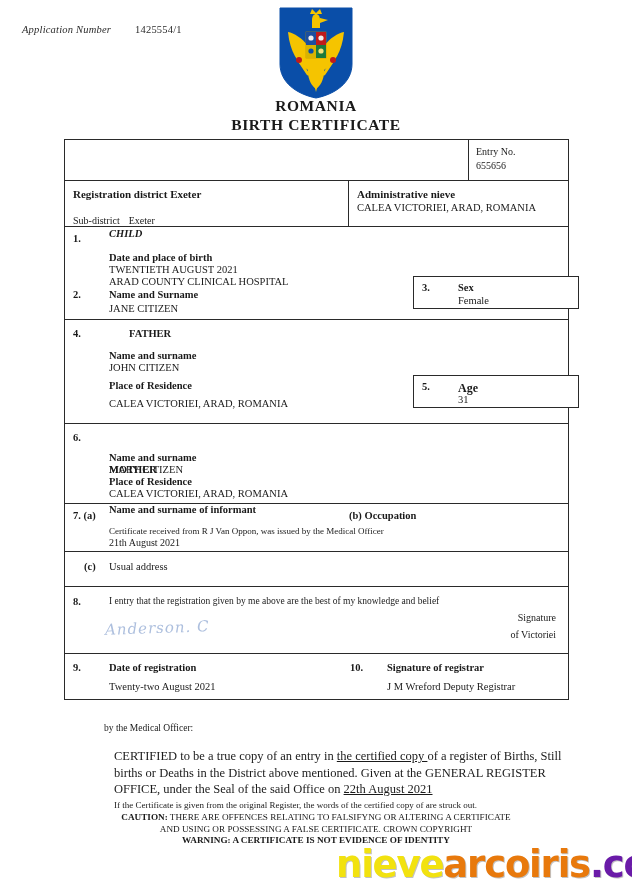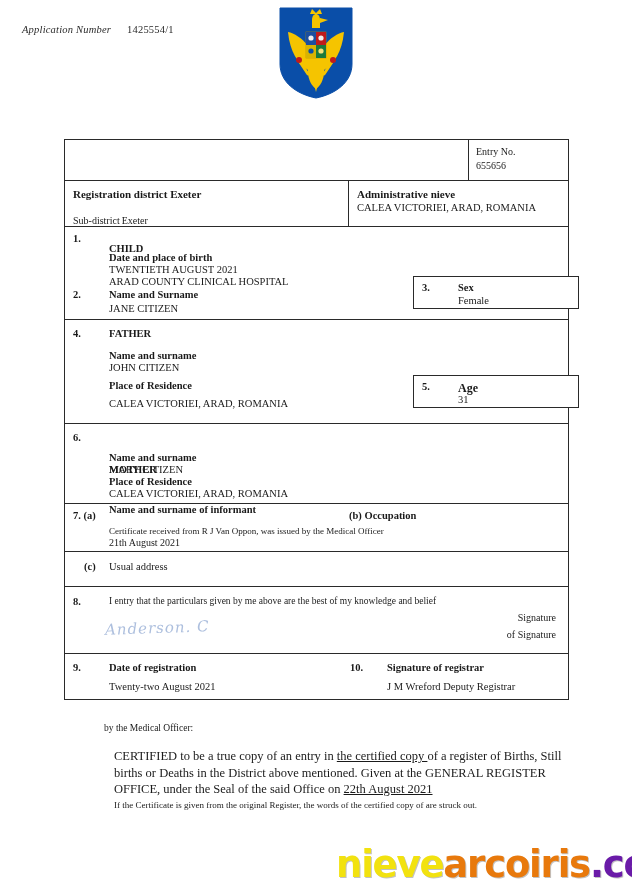--- a/index.html
+++ b/index.html
@@ -28,21 +28,21 @@
     left: 22px;
     top: 24px;
     font-style: italic;
     font-size: 10.5px;
     letter-spacing: 0.2px;
     color: #2b2b2b;
     white-space: nowrap;
   }
   .app-number .value {
     font-style: normal;
-    margin-left: 16px;
+    margin-left: 24px;
     font-size: 10.5px;
   }
 
   .crest {
     position: absolute;
     left: 278px;
     top: 6px;
     width: 76px;
     height: 94px;
   }
@@ -105,21 +105,21 @@
   .district-left {
     position: absolute;
     left: 0; top: 0;
     width: 283px;
     height: 46px;
     padding: 6px 0 0 8px;
     box-sizing: border-box;
   }
   .district-left .t1 { font-weight: bold; font-size: 11px; line-height: 14px; }
   .district-left .t2 { font-size: 10px; line-height: 13px; margin-top: 13px; }
-  .district-left .t2 .v { margin-left: 2px; }
+  .district-left .t2 .v { margin-left: 9px; }
   .district-right {
     position: absolute;
     left: 283px; top: 0;
     width: 222px;
     height: 46px;
     border-left: 1.1px solid #2a2a2a;
     box-sizing: border-box;
     padding: 6px 0 0 8px;
   }
   .district-right .t1 { font-weight: bold; font-size: 11px; line-height: 14px; }
@@ -288,20 +288,24 @@
 
       <path d="M33 66 L38 86 L43 66 Z" fill="#f5c400"></path>
 
       <path d="M22 56 L30 68" stroke="#f5c400" stroke-width="3" stroke-linecap="round"></path>
       <path d="M54 56 L46 68" stroke="#f5c400" stroke-width="3" stroke-linecap="round"></path>
       <circle cx="21" cy="54" r="3" fill="#c01b1b"></circle>
       <circle cx="55" cy="54" r="3" fill="#c01b1b"></circle>
     </svg>
   </div>
 
+  <div class="title-block">
+    <div class="line1">ROMANIA</div>
+    <div class="line2">BIRTH CERTIFICATE</div>
+  </div>
 
   <div class="cert-table">
 
     <div class="row row-entry">
       <div class="entry-box">
         <span class="k">Entry No.</span>
         <span class="v">655656</span>
       </div>
     </div>
 
@@ -311,40 +315,40 @@
         <div class="t2"><span>Sub-district</span><span class="v">Exeter</span></div>
       </div>
       <div class="district-right">
         <div class="t1">Administrative nieve</div>
         <div class="t2">CALEA VICTORIEI, ARAD, ROMANIA</div>
       </div>
     </div>
 
     <div class="row row-child">
       <span class="num-col" style="top:6px;">1.</span>
-      <span class="txt-col bold" style="top:16px;">CHILD</span>
+      <span class="txt-col bold" style="top:1px;font-style:italic;">CHILD</span>
 
       <span class="txt-col bold" style="top:25px;">Date and place of birth</span>
       <span class="txt-col" style="top:37px;">TWENTIETH AUGUST 2021</span>
       <span class="txt-col" style="top:49px;">ARAD COUNTY CLINICAL HOSPITAL</span>
 
       <span class="num-col" style="top:62px;">2.</span>
       <span class="txt-col bold" style="top:62px;">Name and Surname</span>
       <span class="txt-col" style="top:76px;">JANE CITIZEN</span>
 
       <div class="sex-box">
         <span class="n">3.</span>
         <span class="k">Sex</span>
         <span class="v">Female</span>
       </div>
     </div>
 
     <div class="row row-father">
       <span class="num-col" style="top:8px;">4.</span>
-      <span class="txt-col bold" style="top:8px;">FATHER</span>
+      <span class="txt-col bold" style="top:8px;margin-left:20px;">FATHER</span>
 
       <span class="txt-col bold" style="top:30px;">Name and surname</span>
       <span class="txt-col" style="top:42px;">JOHN CITIZEN</span>
 
       <span class="txt-col bold" style="top:60px;">Place of Residence</span>
       <span class="txt-col" style="top:78px;">CALEA VICTORIEI, ARAD, ROMANIA</span>
 
       <div class="age-box">
         <span class="n">5.</span>
         <span class="k">Age</span>
@@ -370,24 +374,24 @@
       <span style="position:absolute; left:44px; top:33px; font-size:10px;">21th August 2021</span>
     </div>
 
     <div class="row row-usual">
       <span class="num-col" style="top:9px; left:19px;">(c)</span>
       <span class="txt-col" style="top:9px;">Usual address</span>
     </div>
 
     <div class="row row-declare">
       <span class="num-col" style="top:9px;">8.</span>
-      <span style="position:absolute; left:44px; top:9px; font-size:9.5px;">I entry that the particulars given by me above are the best of my knowledge and belief</span>
+      <span style="position:absolute; left:44px; top:9px; font-size:9.5px;">I entry that the registration given by me above are the best of my knowledge and belief</span>
       <span class="signature-script">Anderson. C</span>
       <span class="sig-label" style="top:25px;">Signature</span>
-      <span class="sig-label" style="top:42px;">of Signature</span>
+      <span class="sig-label" style="top:42px;">of Victoriei</span>
     </div>
 
     <div class="row row-reg last">
       <span class="num-col" style="top:8px;">9.</span>
       <span class="txt-col bold" style="top:8px;">Date of registration</span>
       <span class="txt-col" style="top:27px;">Twenty-two August 2021</span>
 
       <span class="bold" style="position:absolute; left:285px; top:8px; font-size:10.5px;">10.</span>
       <span class="bold" style="position:absolute; left:322px; top:8px; font-size:10.5px;">Signature of registrar</span>
       <span style="position:absolute; left:322px; top:27px; font-size:10.5px;">J M Wreford Deputy Registrar</span>
@@ -397,16 +401,21 @@
   <div class="footer">
     <div class="note-small">
       <span class="indent2">by the Medical Officer:</span>
     </div>
 
     <div class="certified"><span>CERTIFIED to be a true copy of an entry in </span><span class="u">the certified copy </span><span>of a register of Births, Still births or Deaths in the District above mentioned. Given at the GENERAL REGISTER OFFICE, under the Seal of the said Office on  </span><span class="date-u">22th  August  2021</span></div>
 
     <div class="struck">If the Certificate is given from the original Register, the words of the certified copy of are struck out.</div>
   </div>
 
+  <div class="caution">
+    <div class="l1"><span class="hd">CAUTION:</span><span> THERE ARE OFFENCES RELATING TO FALSIFYNG OR ALTERING A CERTIFICATE</span></div>
+    <div class="l2">AND USING OR POSSESSING A FALSE CERTIFICATE. CROWN COPYRIGHT</div>
+    <div class="l3">WARNING: A CERTIFICATE IS NOT EVIDENCE OF IDENTITY</div>
+  </div>
 
   <div class="watermark"><span class="s1">nieve</span><span class="s2">arcoiris</span><span class="s3">.com</span></div>
 
 </div>
 
 </body></html>

